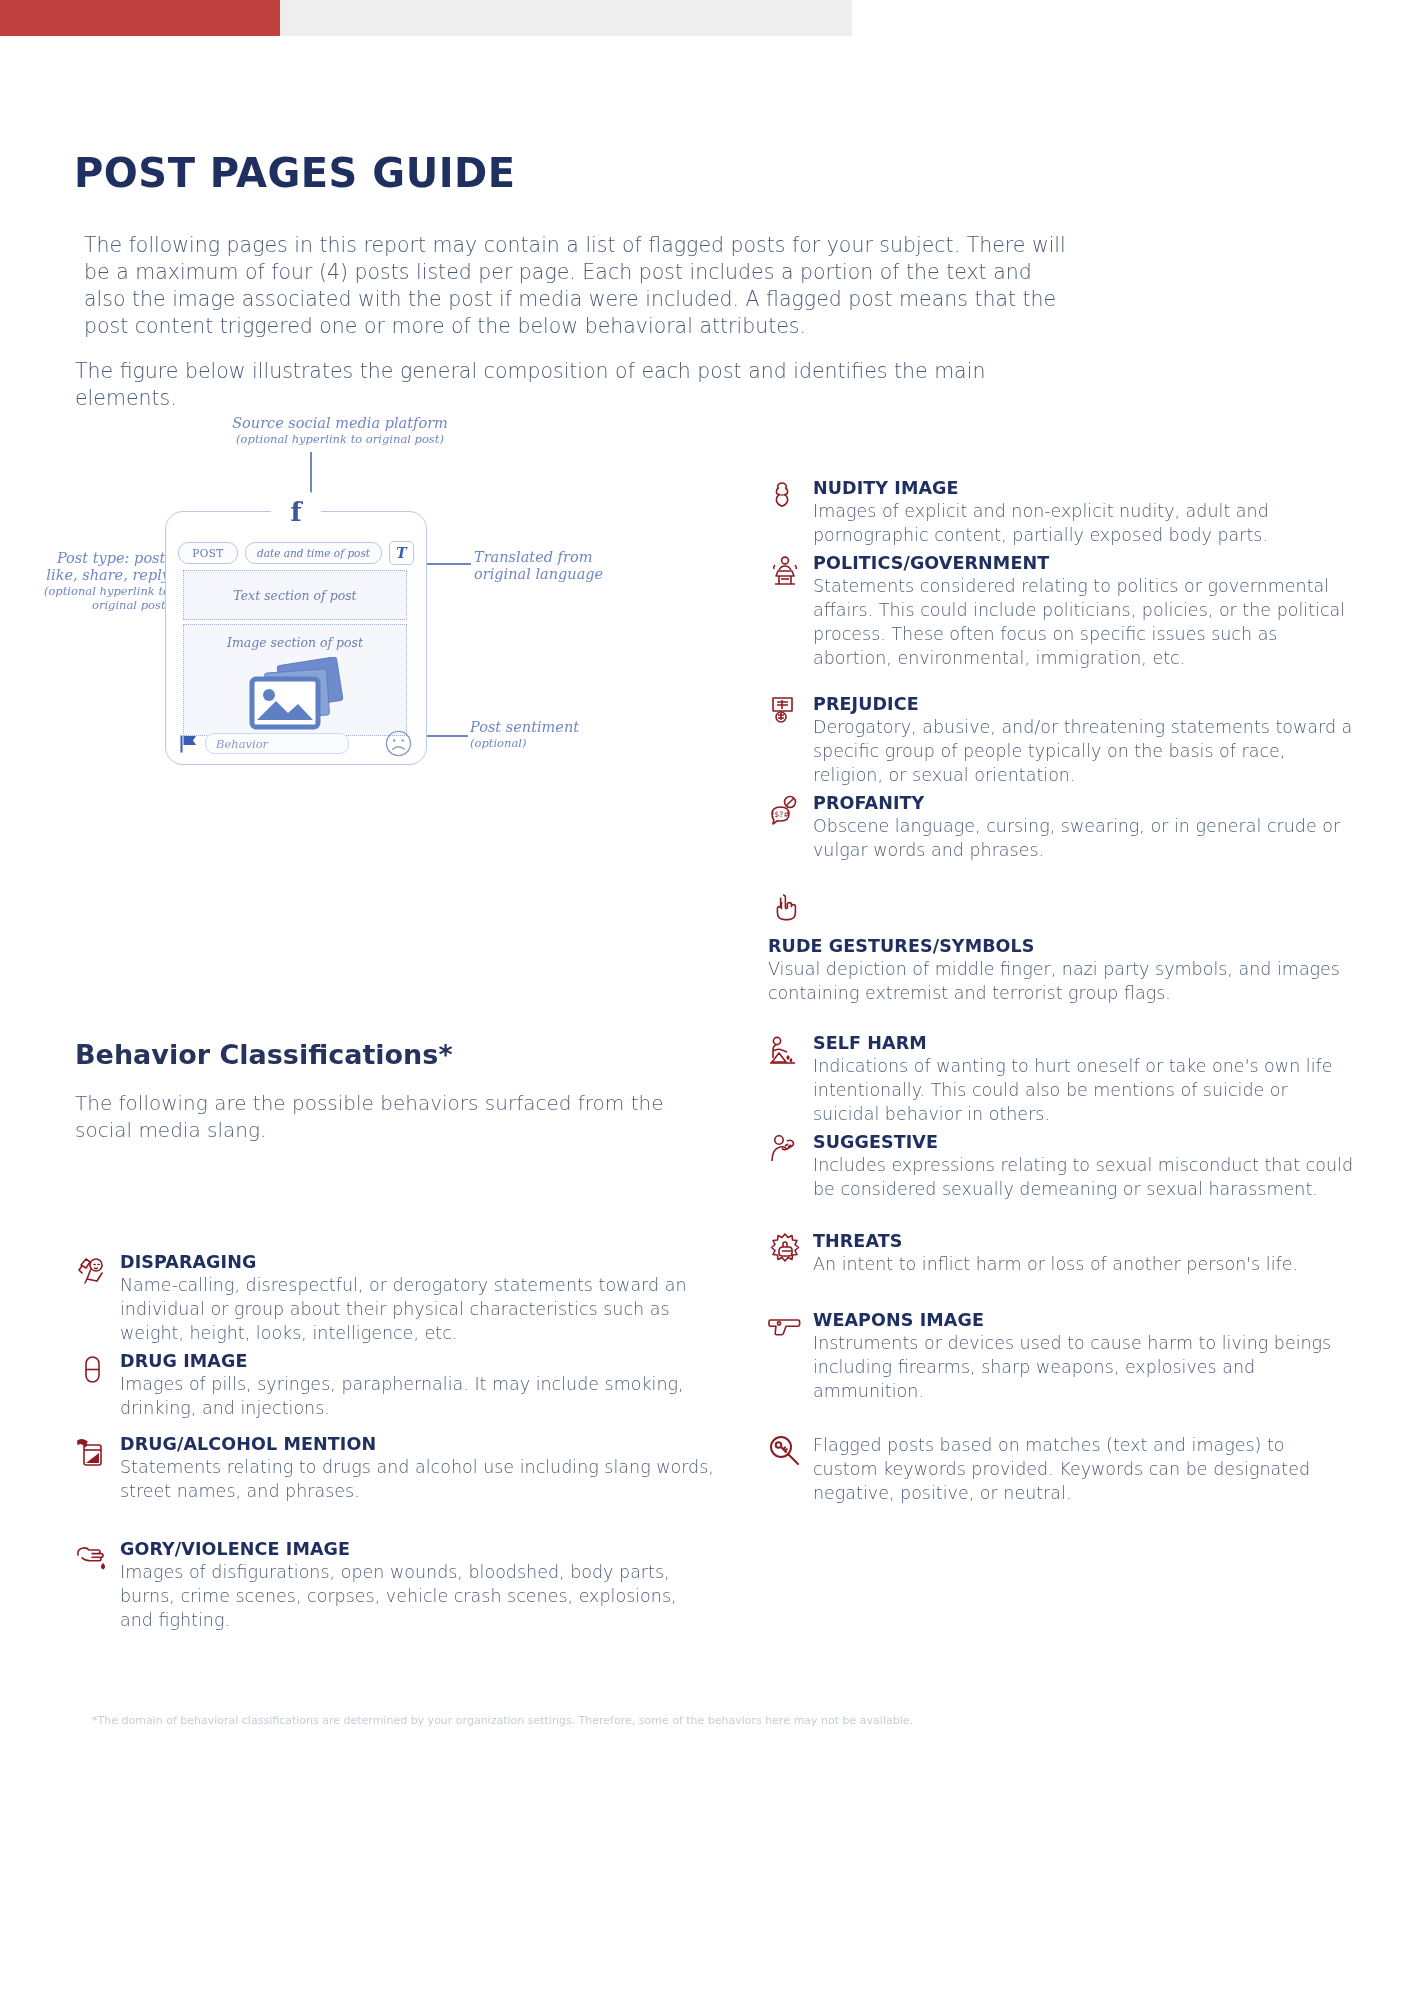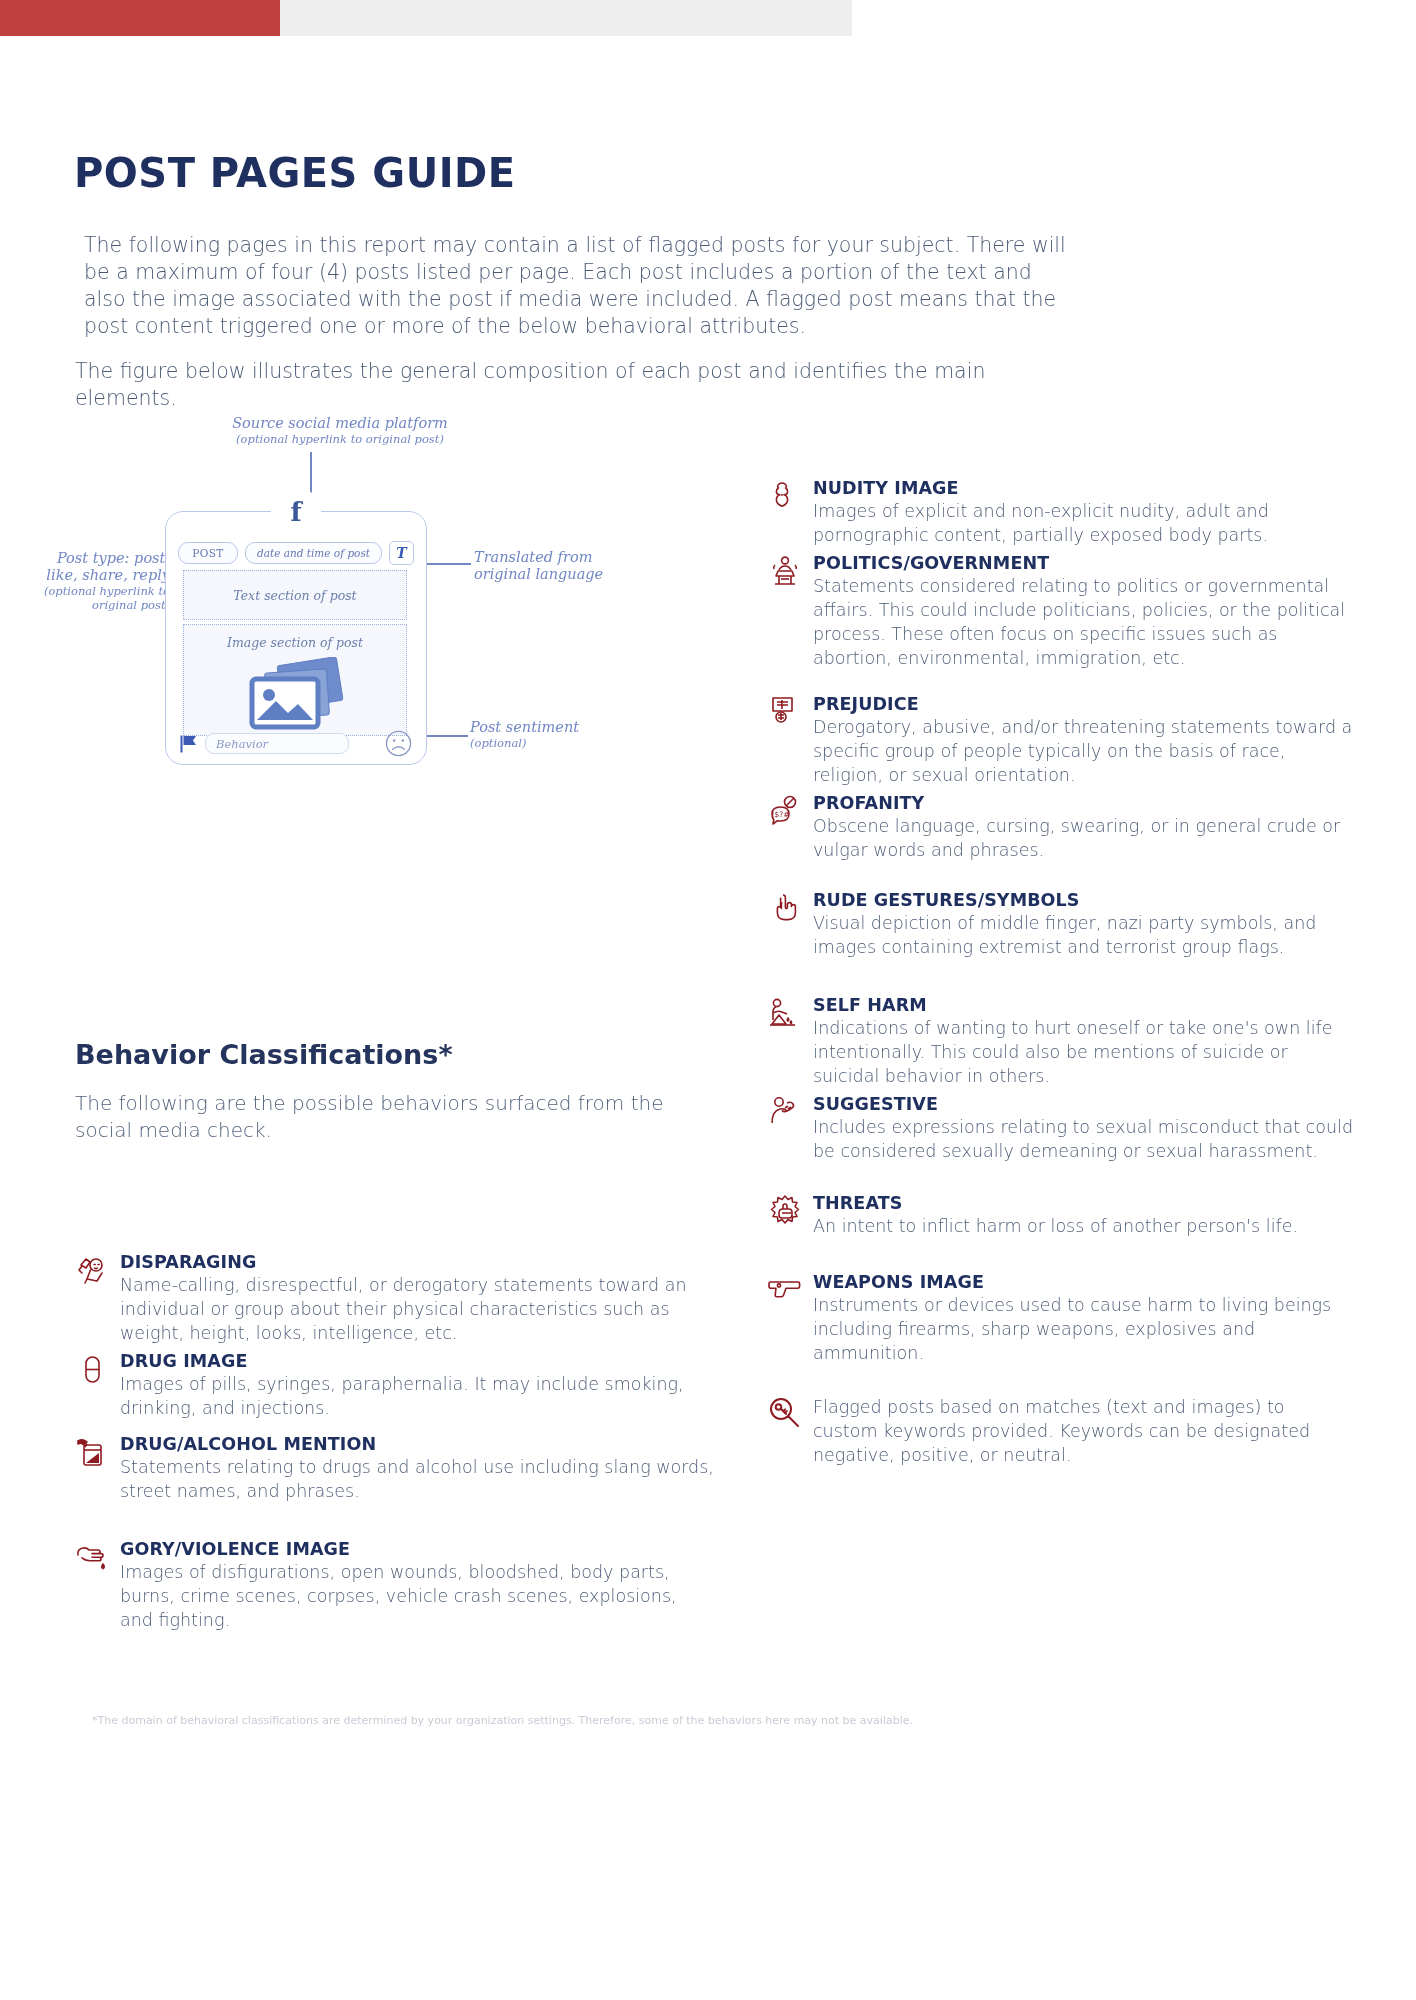--- a/index.html
+++ b/index.html
@@ -396,21 +396,21 @@
           <circle cx="9.5" cy="11" r="1.3" fill="#8a9ac4"></circle>
           <circle cx="18.5" cy="11" r="1.3" fill="#8a9ac4"></circle>
           <path d="M8 20 Q14 14.5 20 20" fill="none" stroke="#8a9ac4" stroke-width="1.5" stroke-linecap="round"></path>
         </svg>
       </div>
 
     </div>
   </div>
 
   <div id="behavior-heading">Behavior Classifications*</div>
-  <div id="behavior-sub">The following are the possible behaviors surfaced from the social media check.</div>
+  <div id="behavior-sub">The following are the possible behaviors surfaced from the social media slang.</div>
 
   <div class="behavior-col" id="col-left">
 
     <div class="behavior-item" style="margin-bottom:6px;">
       <div class="behavior-icon">
         <svg width="34" height="34" viewBox="0 0 34 34" fill="none" stroke="#8e1b21" stroke-width="1.6" stroke-linecap="round" stroke-linejoin="round">
           <path d="M6 12 L11 6 L15 9 L11 15 Z"></path>
           <path d="M7 13 L4 17 L7 20"></path>
           <circle cx="21" cy="12" r="6"></circle>
           <path d="M19 11.5 h1.2 M23 11.5 h1.2 M19.6 15 q1.4 1.3 2.8 0"></path>
@@ -523,21 +523,21 @@
           <path d="M4 20 q0 -7 8.5 -7 q8.5 0 8.5 7 q0 7 -8.5 7 q-1.6 0 -3 -0.3 L5 30 l0.8 -4.2 Q4 24 4 20 Z"></path>
           <text x="12.5" y="23" font-family="DejaVu Sans, sans-serif" font-size="7.5" fill="#8e1b21" stroke="none" text-anchor="middle">!$?#</text>
         </svg>
       </div>
       <div class="behavior-text">
         <div class="behavior-title">PROFANITY</div>
         <div class="behavior-desc">Obscene language, cursing, swearing, or in general crude or vulgar words and phrases.</div>
       </div>
     </div>
 
-    <div class="behavior-item" style="margin-bottom:36px;">
+    <div class="behavior-item" style="margin-bottom:28px;flex-direction:column;">
       <div class="behavior-icon">
         <svg width="34" height="34" viewBox="0 0 34 34" fill="none" stroke="#8e1b21" stroke-width="1.6" stroke-linejoin="round">
           <path d="M15 4 q2.4 0 2.4 2.6 v10 q0 1 1 1 t1 -1 v-3 q0 -2 2 -2 t2 2 v2 q0 -2 2 -2 t2 2 v6 q0 7 -7 7 h-4 q-7 0 -7 -7 v-4 q0 -2 2 -2 t2 2 v-5 q0 -1 1 -1"></path>
           <path d="M12.6 6.6 v10.4"></path>
         </svg>
       </div>
       <div class="behavior-text">
         <div class="behavior-title">RUDE GESTURES/SYMBOLS</div>
         <div class="behavior-desc">Visual depiction of middle finger, nazi party symbols, and images containing extremist and terrorist group flags.</div>
       </div>

